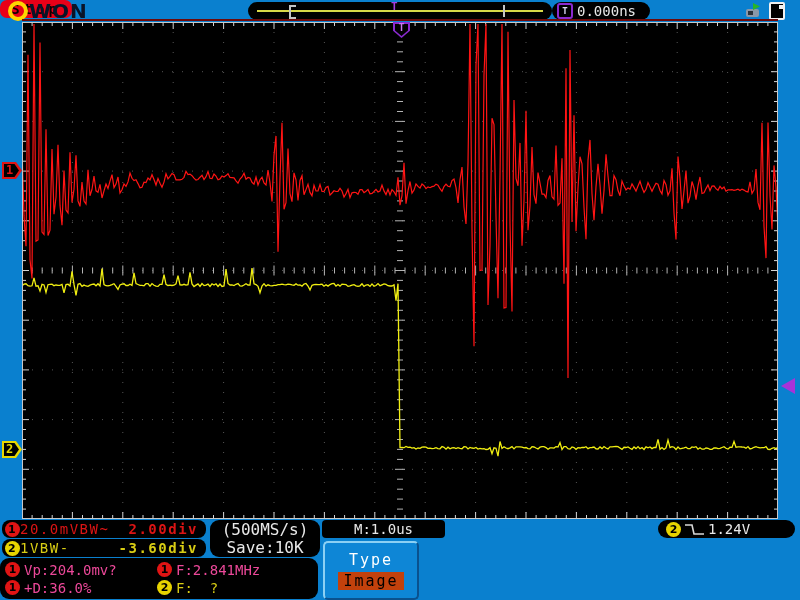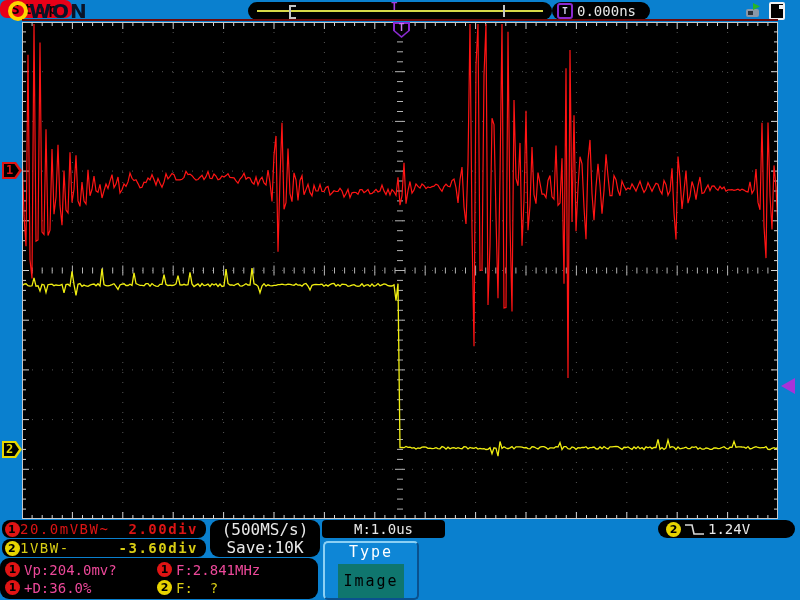--- a/index.html
+++ b/index.html
@@ -66,21 +66,21 @@
   .meas-item{position:absolute;display:flex;align-items:center;gap:4px;height:17px;
              font:14px "DejaVu Sans Mono",monospace;white-space:pre;}
   .meas-item .mtext.c1{color:#ec4899;}
   .meas-item .mtext.c2{color:#d8cc14;}
   .trig-pill{left:658px;top:520px;width:137px;height:18px;border-radius:9px;padding-left:8px;
              box-sizing:border-box;gap:3px;}
   .btn{position:absolute;background:#0e86d6;border:2px solid;border-color:#8cd0f4 #0a518e #0a518e #8cd0f4;
        border-radius:5px;color:#fff;font:15px "DejaVu Sans Mono",monospace;display:flex;
        align-items:center;justify-content:center;cursor:pointer;}
   .type-btn{left:323px;top:541px;width:92px;height:55px;flex-direction:column;gap:3px;letter-spacing:2px;text-align:center;}
-  .type-value{background:#0f766e;color:#000;padding:8px 5px;letter-spacing:2px;}
+  .type-value{background:#c2410c;color:#000;padding:0 5px;letter-spacing:2px;}
   .save-btn{left:596px;top:539px;width:93px;height:54px;letter-spacing:3px;}
 </style>
 </head>
 <body>
 
 <div class="screen">
 
   <div class="logo">
     <span class="logo-ring"></span>
     <span class="logo-rest">WON</span>

